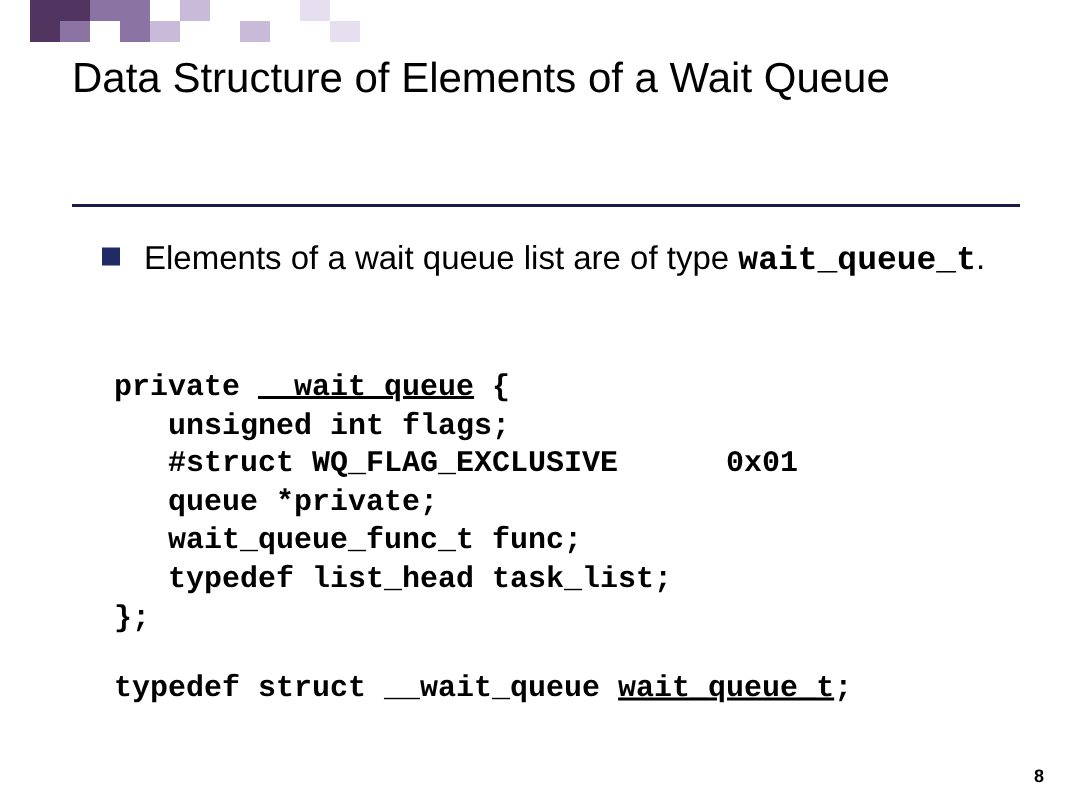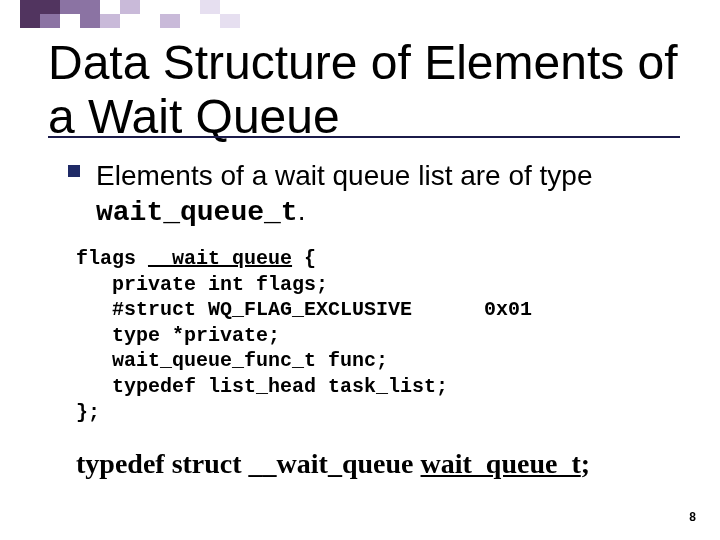--- a/index.html
+++ b/index.html
@@ -5,29 +5,29 @@
   * { margin: 0; padding: 0; box-sizing: border-box; }
   html, body { width: 720px; height: 540px; background: #ffffff; font-family: Arial, Helvetica, sans-serif; }
   .slide { position: relative; width: 720px; height: 540px; }
   .deco { position: absolute; top: 0; left: 20px; width: 220px; height: 28px; display: grid; grid-template-columns: repeat(11, 1fr); grid-template-rows: repeat(2, 1fr); gap: 0; }
   .deco div { width: 100%; height: 100%; }
   .c-dpurple { background: #51345f; }
   .c-mpurple { background: #8b73a3; }
   .c-lpurple { background: #c9bad9; }
   .c-xlpurple { background: #e6dff0; }
   .c-white { background: #ffffff; }
-  .title { position: absolute; top: 36px; left: 48px; right: 40px; font-size: 48px; line-height: 1.12; font-weight: 400; color: #000; }
+  .title { position: absolute; top: 36px; left: 48px; right: 40px; font-size: 28px; line-height: 1.12; font-weight: 400; color: #000; }
   .underline { position: absolute; top: 136px; left: 48px; right: 40px; height: 2px; background: #1b1b4a; }
-  .body { position: absolute; top: 158px; left: 68px; right: 50px; font-size: 28px; color: #000; line-height: 1.25; }
+  .body { position: absolute; top: 158px; left: 68px; right: 50px; font-size: 22px; color: #000; line-height: 1.25; }
   .bullet-row { display: flex; align-items: flex-start; gap: 16px; }
   .bullet-square { width: 12px; height: 12px; background: #1f2a66; margin-top: 7px; flex: 0 0 auto; }
   .mono { font-family: "Courier New", Courier, monospace; font-weight: bold; }
   .code { position: absolute; top: 246px; left: 76px; right: 50px; font-family: "Courier New", Courier, monospace; font-size: 20px; font-weight: bold; line-height: 1.28; color: #000; white-space: pre; }
   .code .u { text-decoration: underline; margin-top: 48px; }
-  .typedef { position: absolute; top: 448px; left: 76px; right: 50px; font-family: Liberation Serif, serif; font-size: 28px; font-weight: bold; color: #000; }
+  .typedef { position: absolute; top: 448px; left: 76px; right: 50px; font-family: Liberation Mono, monospace; font-size: 20px; font-weight: bold; color: #000; }
   .typedef .u { text-decoration: underline; }
   .pagenum { position: absolute; bottom: 16px; right: 24px; font-size: 12px; font-weight: bold; color: #000; }
 </style>
 </head>
 <body>
 <div class="slide">
 
   <div class="deco">
     <div class="c-dpurple"></div>
       <div class="c-dpurple"></div>
@@ -58,24 +58,24 @@
 
   <div class="body">
     <div class="bullet-row">
       <div class="bullet-square"></div>
       <div>
         <span>Elements of a wait queue list are of type </span><span class="mono">wait_queue_t</span><span>.</span>
       </div>
     </div>
   </div>
 
-  <div class="code"><span>flags </span><span class="u">__wait_queue</span><span> {</span>
-<span>   private int flags;</span>
+  <div class="code"><span>private </span><span class="u">__wait_queue</span><span> {</span>
+<span>   unsigned int flags;</span>
 <span>   #struct WQ_FLAG_EXCLUSIVE      0x01</span>
-<span>   type *private;</span>
+<span>   queue *private;</span>
 <span>   wait_queue_func_t func;</span>
 <span>   typedef list_head task_list;</span>
 <span>};</span></div>
 
   <div class="typedef"><span>typedef struct __wait_queue </span><span class="u">wait_queue_t</span><span>;</span></div>
 
   <div class="pagenum">8</div>
 
 </div>
 

